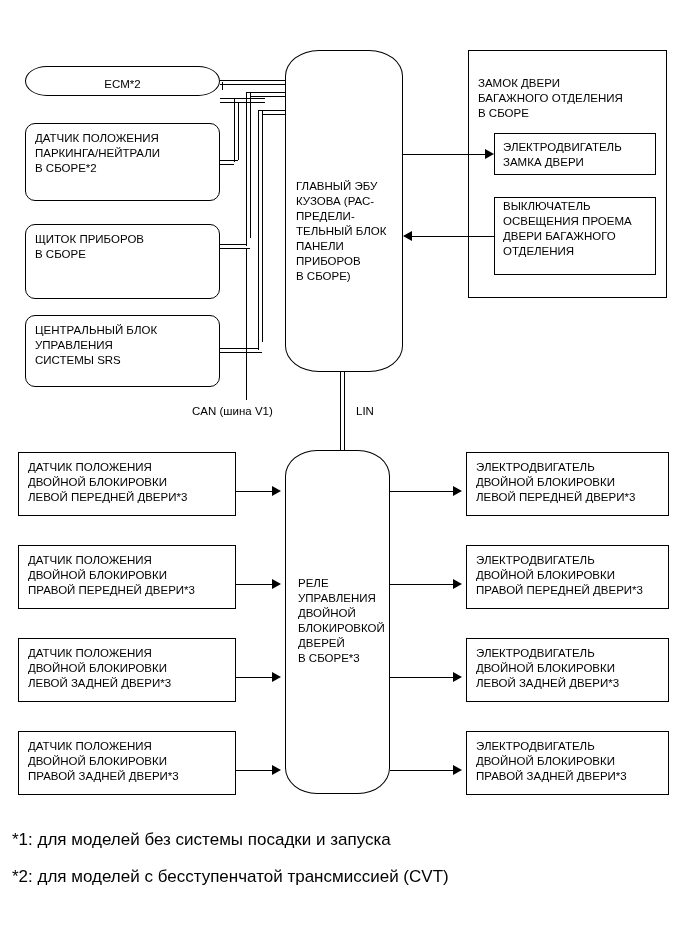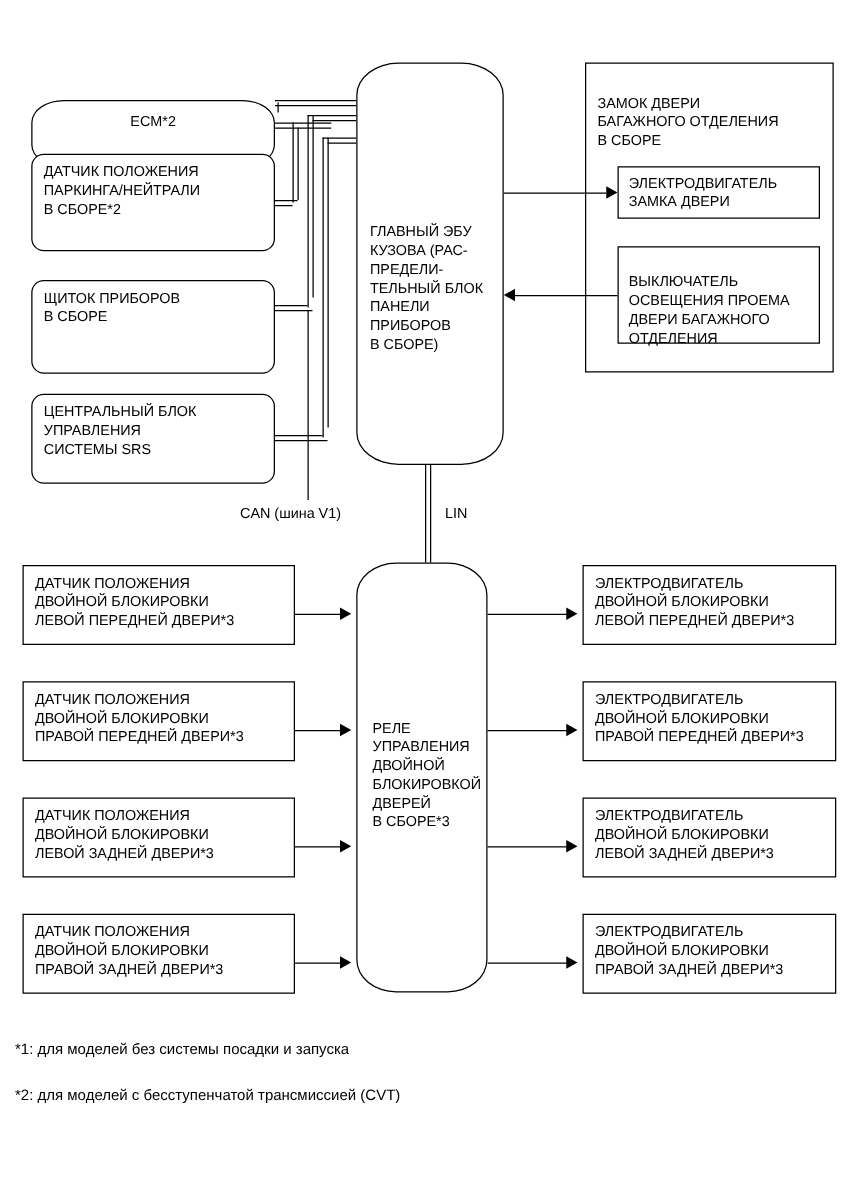--- a/index.html
+++ b/index.html
@@ -52,21 +52,21 @@
   .hline { height: 1px; }
   .vline { width: 1px; }
   .lbl {
     position: absolute;
     font-size: 11.5px;
     line-height: 14px;
     white-space: pre;
   }
   .note {
     position: absolute;
-    font-size: 12px;
+    font-size: 17px;
     line-height: 15px;
     white-space: pre;
   }
   .arrow {
     position: absolute;
     width: 0;
     height: 0;
   }
   .arrow-right {
     border-top: 5px solid transparent;
@@ -77,21 +77,21 @@
     border-top: 5px solid transparent;
     border-bottom: 5px solid transparent;
     border-right: 9px solid #000000;
   }
 </style>
 </head>
 <body>
 
 <div id="page">
 
-  <div class="ecu center-h" style="left:25px; top:80px; width:195px; height:54px;">ECM*2</div>
+  <div class="ecu center-h" style="left:25px; top:66px; width:195px; height:30px;">ECM*2</div>
 
   <div class="box rounded" style="left:25px; top:123px; width:195px; height:78px;">ДАТЧИК ПОЛОЖЕНИЯ
 ПАРКИНГА/НЕЙТРАЛИ
 В СБОРЕ*2</div>
 
   <div class="box rounded" style="left:25px; top:224px; width:195px; height:75px;">ЩИТОК ПРИБОРОВ
 В СБОРЕ</div>
 
   <div class="box rounded" style="left:25px; top:315px; width:195px; height:72px;">ЦЕНТРАЛЬНЫЙ БЛОК
 УПРАВЛЕНИЯ
@@ -107,21 +107,21 @@
 
   <div class="box" style="left:468px; top:50px; width:199px; height:248px; padding:10px 9px;">
     <div style="white-space:pre-line;">ЗАМОК ДВЕРИ
 БАГАЖНОГО ОТДЕЛЕНИЯ
 В СБОРЕ</div>
   </div>
 
   <div class="box" style="left:494px; top:133px; width:162px; height:42px; padding:6px 8px;">ЭЛЕКТРОДВИГАТЕЛЬ
 ЗАМКА ДВЕРИ</div>
 
-  <div class="box" style="left:494px; top:197px; width:162px; height:78px; padding:21px 8px;">ВЫКЛЮЧАТЕЛЬ
+  <div class="box" style="left:494px; top:197px; width:162px; height:78px; padding:1px 8px;">ВЫКЛЮЧАТЕЛЬ
 ОСВЕЩЕНИЯ ПРОЕМА
 ДВЕРИ БАГАЖНОГО
 ОТДЕЛЕНИЯ</div>
 
   <div class="ecu" style="left:285px; top:450px; width:105px; height:344px; border-radius:32px / 26px; padding:125px 10px 0 12px;">РЕЛЕ
 УПРАВЛЕНИЯ
 ДВОЙНОЙ
 БЛОКИРОВКОЙ
 ДВЕРЕЙ
 В СБОРЕ*3</div>

